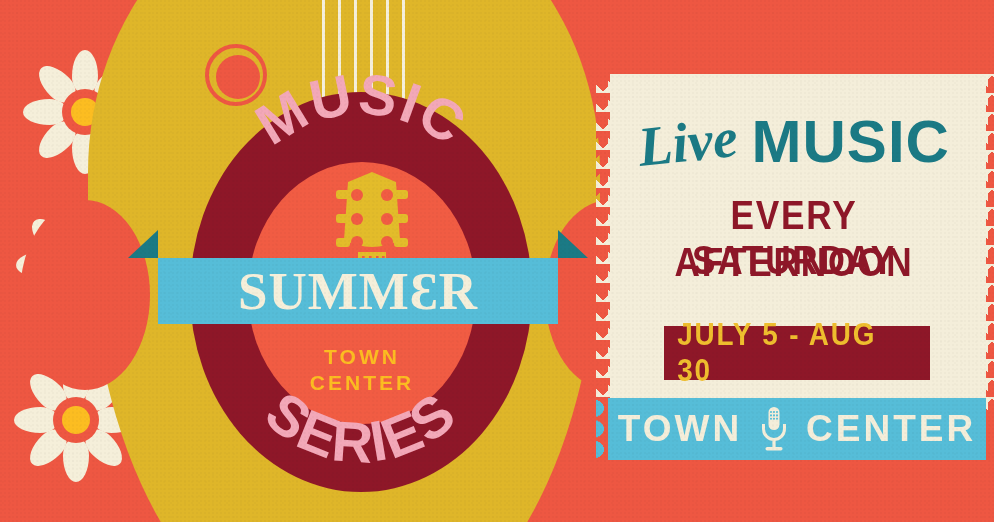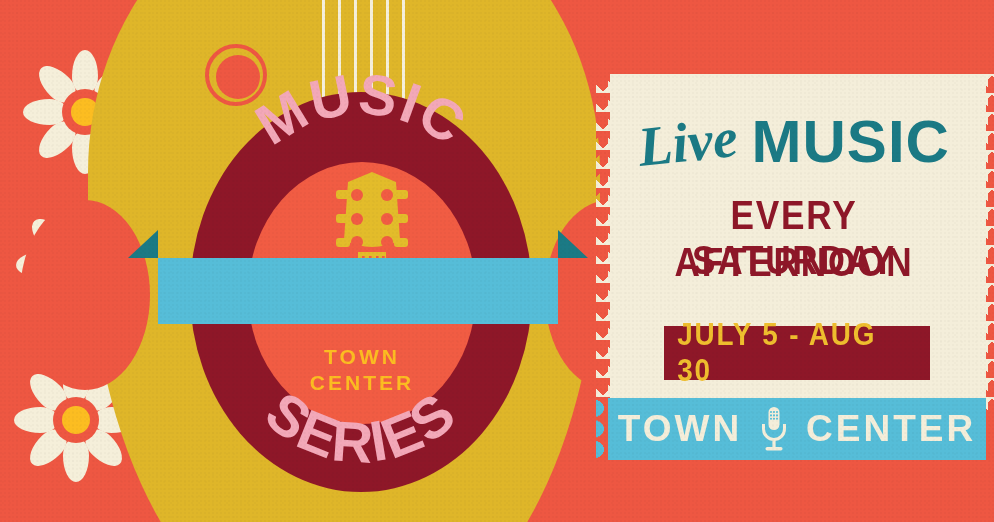--- a/index.html
+++ b/index.html
@@ -313,20 +313,21 @@
       <textPath href="#arcTop" startOffset="50%" text-anchor="middle">MUSIC</textPath>
     </text>
     <text font-size="57">
       <textPath href="#arcBot" startOffset="50%" text-anchor="middle">SERIES</textPath>
     </text>
   </svg>
 
   <div class="band-fold" id="fold-l"></div>
   <div class="band-fold" id="fold-r"></div>
   <div id="summer-band"></div>
+  <div id="summer-text">SUMMƐR</div>
 
   <div id="badge-sub">
     <div>TOWN</div>
     <div>CENTER</div>
   </div>
 
   <div id="card"></div>
   <div id="card-zig"></div>
   <div id="card-zig-r"></div>
 

